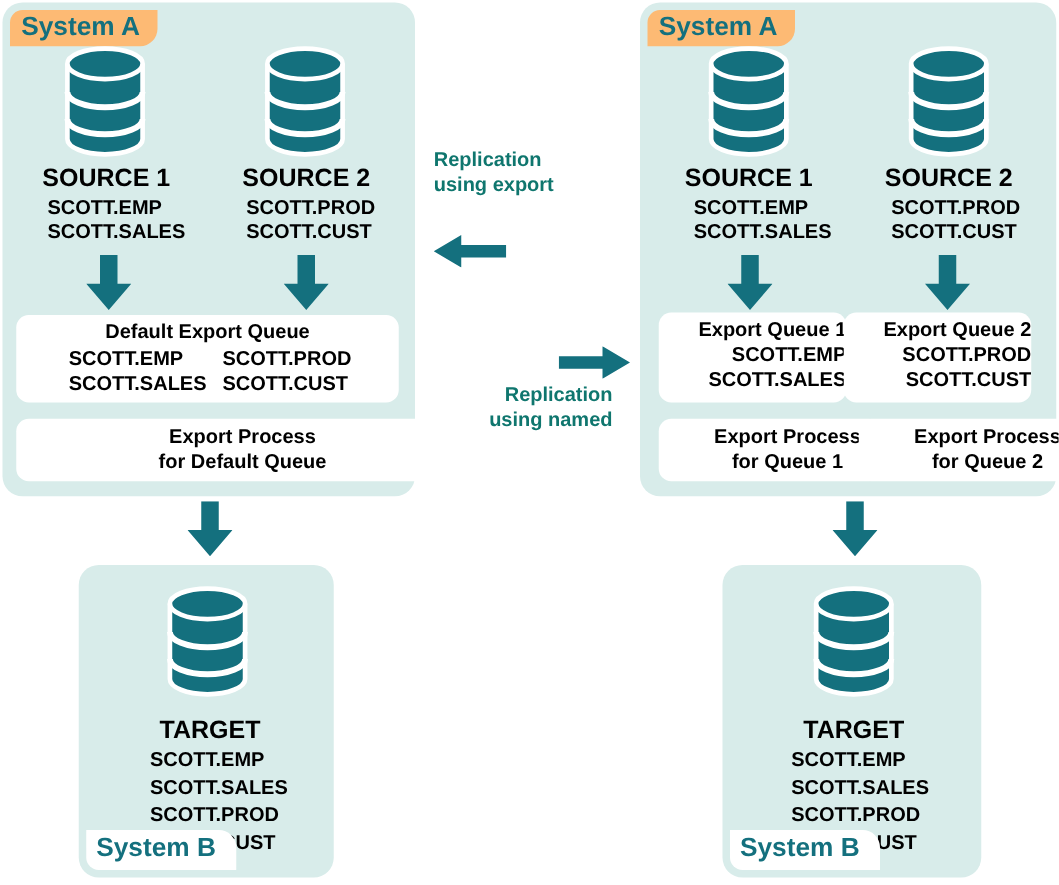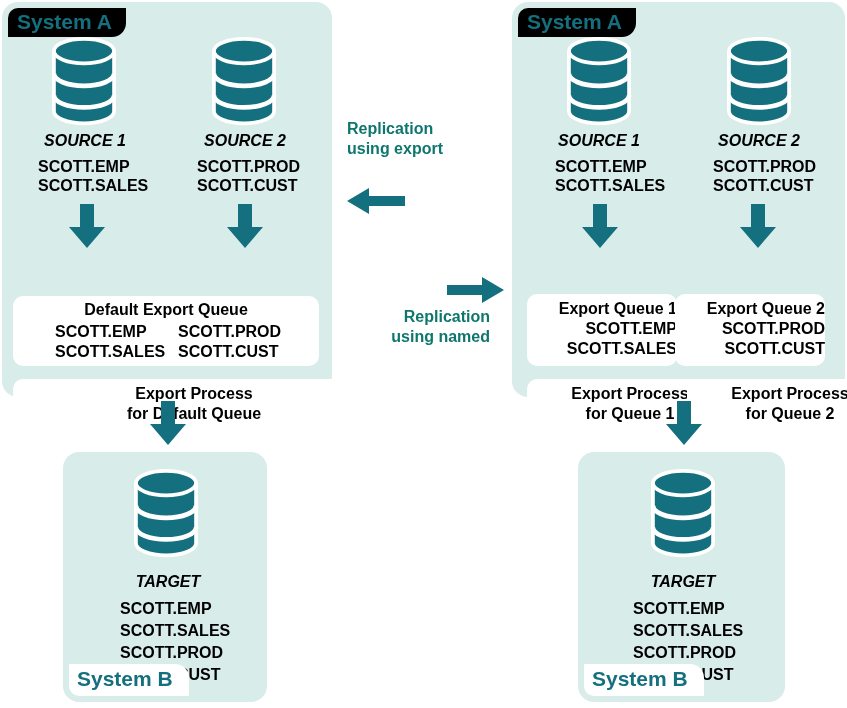--- a/index.html
+++ b/index.html
@@ -5,38 +5,38 @@
   html,body{margin:0;padding:0;background:#ffffff;}
   #stage{
     position:relative;width:847px;height:708px;background:#ffffff;
     font-family:"Liberation Sans", sans-serif;font-weight:bold;color:#000;
     overflow:hidden;
   }
   .panel{
     position:absolute;background:#d8ecea;border-radius:16px;
   }
   .notch-top{
-    position:absolute;left:6px;top:6px;height:27px;background:#000000;
+    position:absolute;left:6px;top:6px;height:27px;background:#fdba74;
     border-radius:10px 0 14px 0;display:flex;align-items:center;
     padding:0 14px 2px 9px;
   }
   .notch-bottom{
     position:absolute;left:6px;bottom:6px;height:30px;background:#ffffff;
     border-radius:0 14px 0 10px;display:flex;align-items:center;
     padding:0 16px 2px 8px;
   }
   .sys-title{color:#14707e;font-size:21px;white-space:nowrap;}
   .cyl{position:absolute;width:76px;height:94px;}
   .cyl svg{width:100%;height:100%;display:block;}
-  .lbl-center{position:absolute;text-align:center;font-size:16px;font-style:italic;}
+  .lbl-center{position:absolute;text-align:center;font-size:20px;}
   .tables{position:absolute;font-size:16px;line-height:19px;white-space:nowrap;}
   .tables span{display:block;}
   .arrow{position:absolute;}
   .arrow svg{display:block;width:100%;height:100%;}
-  .wbox{position:absolute;background:#ffffff;border-radius:10px;margin-top:44px;}
+  .wbox{position:absolute;background:#ffffff;border-radius:10px;}
   .wbox .qtitle{display:block;text-align:center;font-size:16px;padding-top:5px;}
   .qcol{position:absolute;top:26px;font-size:16px;line-height:20px;white-space:nowrap;}
   .qcol span{display:block;}
   .pbox{display:flex;flex-direction:column;justify-content:center;align-items:center;
         text-align:center;font-size:16px;line-height:20px;padding-left:28px;}
   .pbox span{display:block;}
   .qleft{padding:5px 0 0 11px;font-size:16px;line-height:20px;text-align:right;}
   .qleft span{display:block;white-space:nowrap;}
   .mid-label{position:absolute;color:#0f766e;font-size:16px;line-height:20px;}
   .mid-label span{display:block;}

